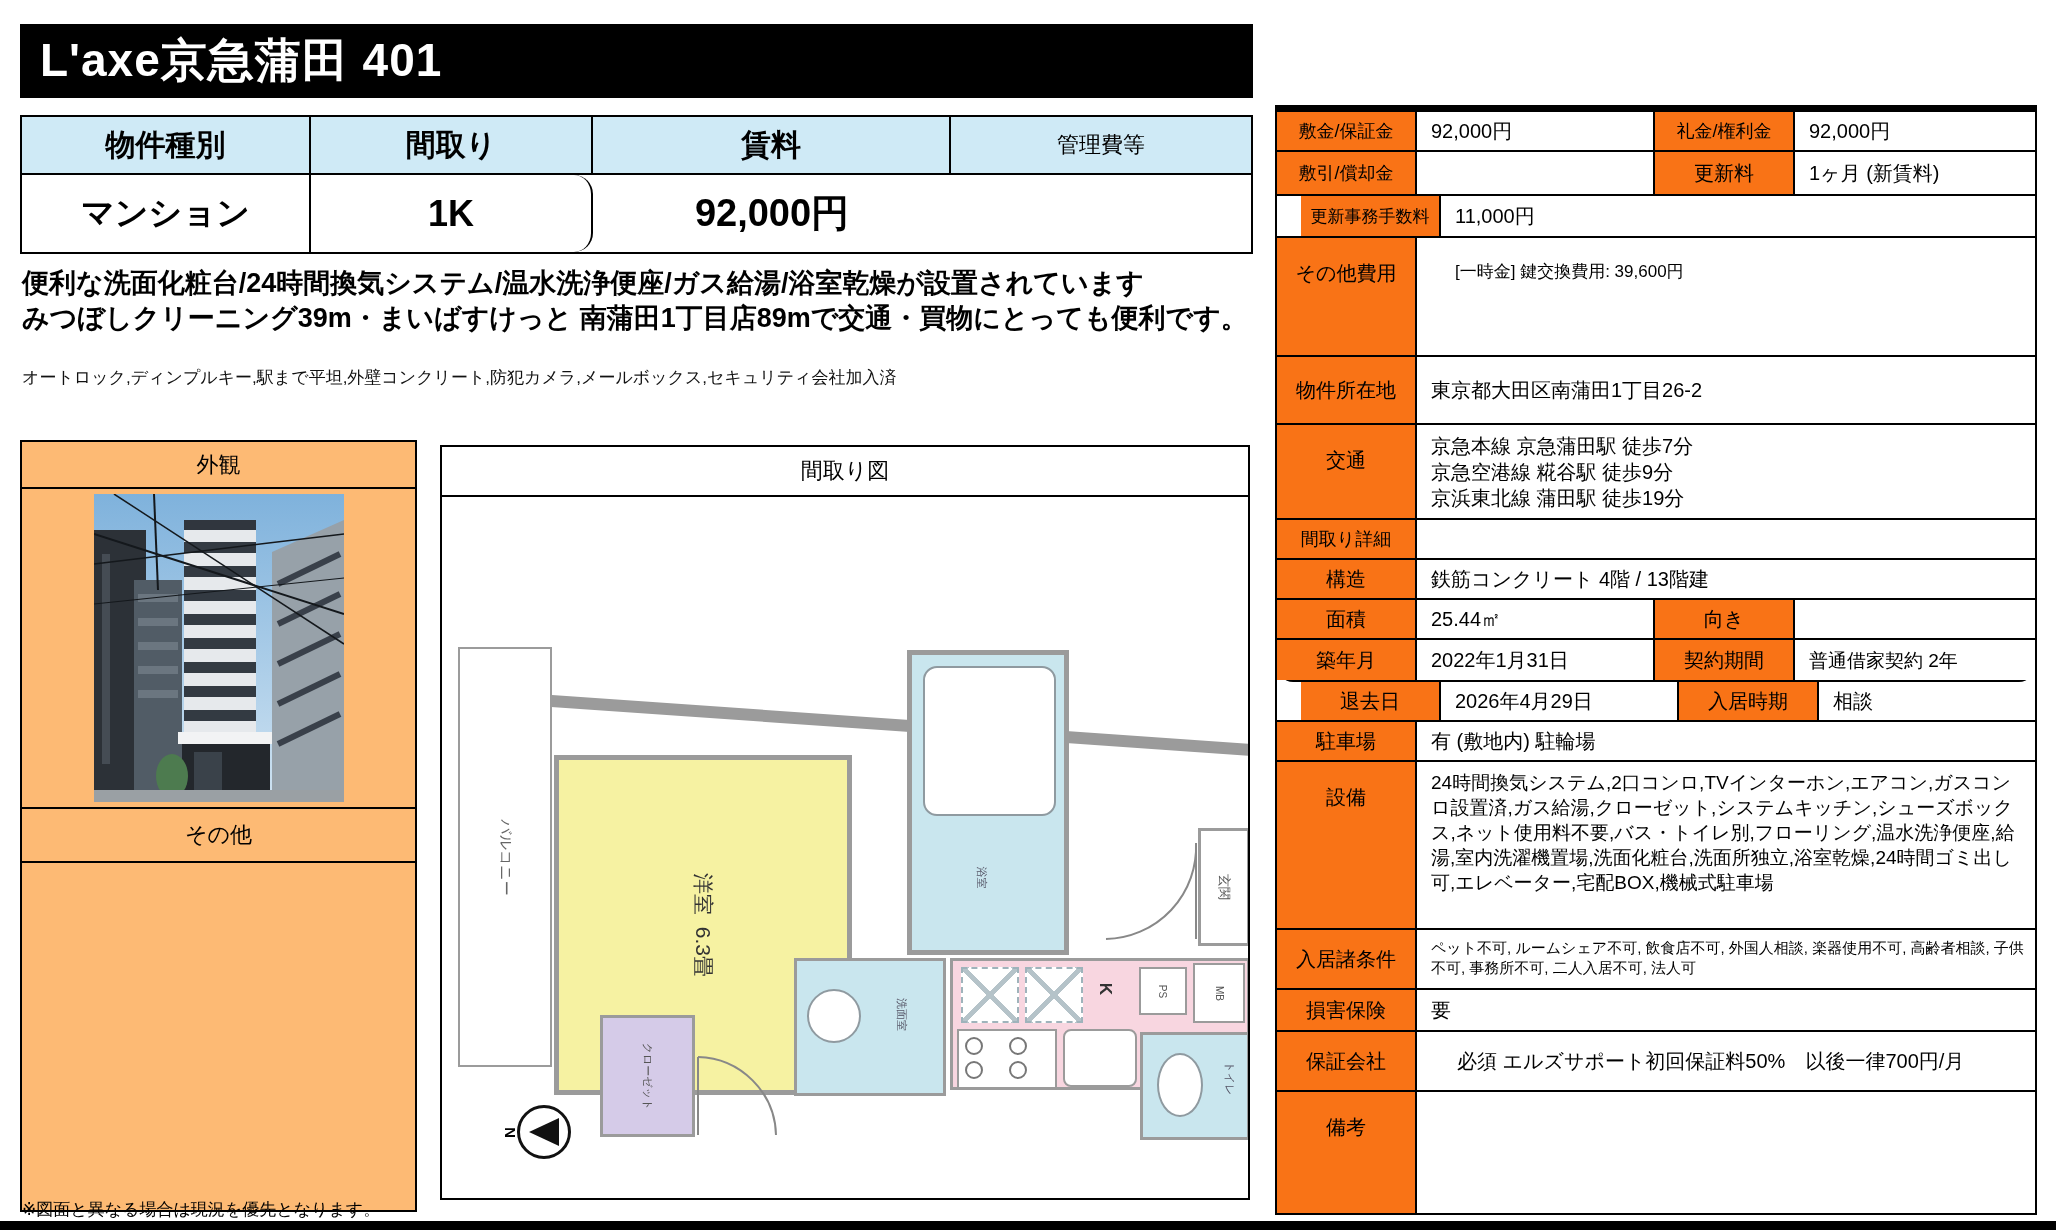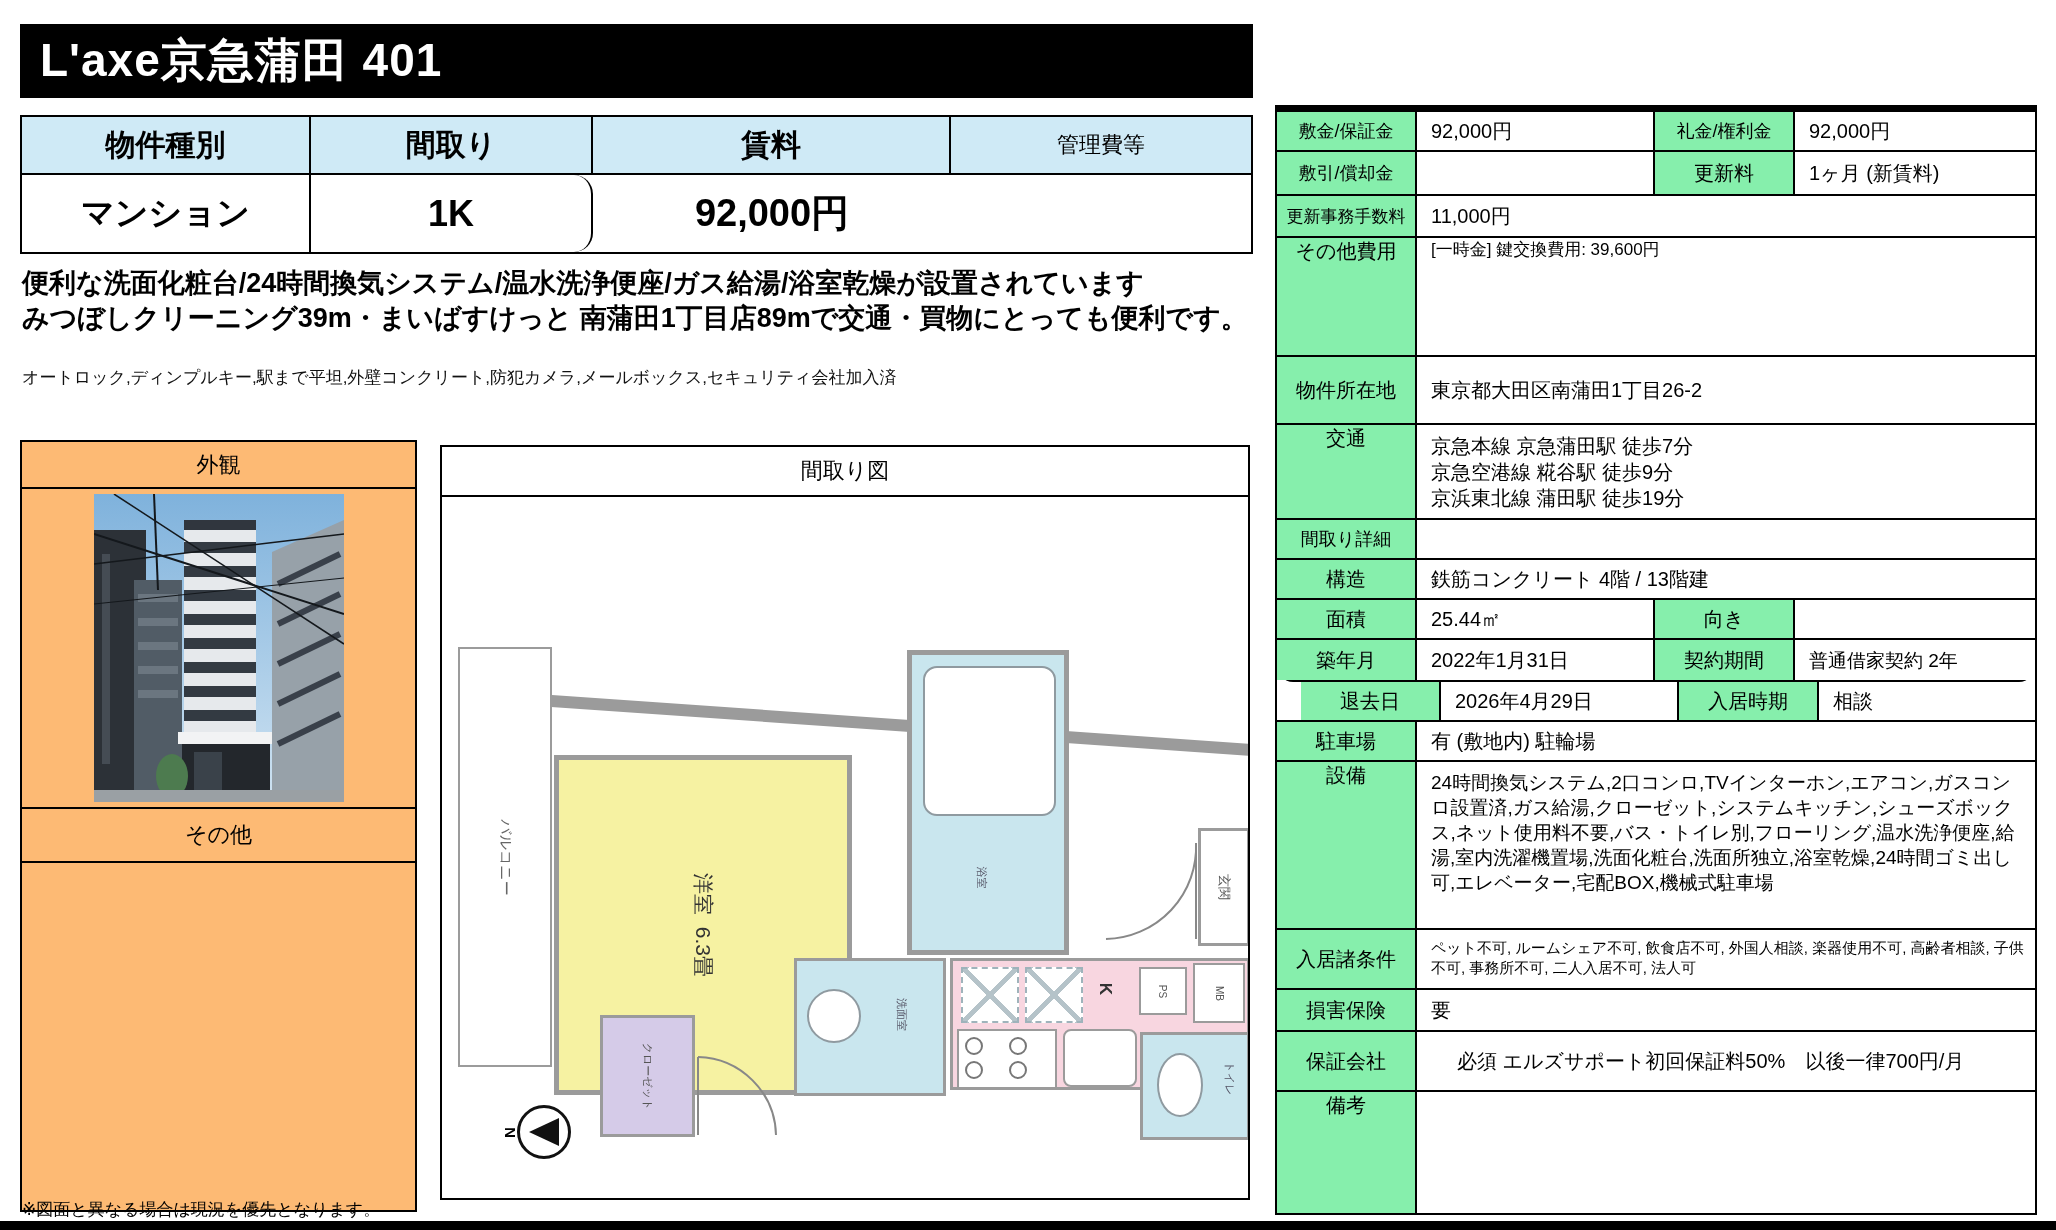--- a/index.html
+++ b/index.html
@@ -46,30 +46,30 @@
   .xbox{position:absolute;box-sizing:border-box;background-color:#fff;border:2px dashed #9fb3bb;
         background-image:linear-gradient(45deg,transparent 47%,#b5c3c9 47%,#b5c3c9 53%,transparent 53%),
                          linear-gradient(135deg,transparent 47%,#b5c3c9 47%,#b5c3c9 53%,transparent 53%);}
   .burner{width:18px;height:18px;border:2px solid #777;border-radius:50%;box-sizing:border-box;}
   
   .detail{left:1275px;top:105px;width:762px;box-sizing:border-box;}
   .d-topbar{height:7px;background:#000;}
   .d-body{border:2px solid #000;border-top:none;box-sizing:border-box;}
   .trow{display:flex;border-bottom:2px solid #000;box-sizing:border-box;}
   .trow:last-child{border-bottom:none;}
-  .lbl{background:#86efac;display:flex;align-items:center;justify-content:center;border-right:2px solid #000;
+  .lbl{background:#f97316;display:flex;align-items:center;justify-content:center;border-right:2px solid #000;
        box-sizing:border-box;font-size:20px;text-align:center;}
   .val{background:#fff;display:flex;align-items:center;border-right:2px solid #000;box-sizing:border-box;
        font-size:20px;padding-left:14px;padding-right:8px;}
   .val:last-child,.lbl:last-child{border-right:none;}
   .w140{width:140px;flex:none;}
   .w238{width:238px;flex:none;}
   .flex1{flex:1;}
-  .top{align-items:flex-start;padding-top:0;}
-  .fs17{font-size:17px;}
+  .top{align-items:flex-start;padding-top:22px;}
+  .fs17{font-size:17px;margin-left:24px;}
   .fs18{font-size:18px;}
   .fs19{font-size:19px;line-height:25px;}
   .fs15{font-size:15px;line-height:20px;}
   .lh26{line-height:26px;}
   
   .footnote{left:22px;top:1198px;font-size:17px;}
   .bottom-bar{left:0;top:1221px;width:2056px;height:9px;background:#000;}
   .compass-circle{width:54px;height:54px;border:3px solid #111;border-radius:50%;box-sizing:border-box;
                   display:flex;align-items:center;justify-content:center;}
   .compass-tri{width:0;height:0;border-top:14px solid transparent;border-bottom:14px solid transparent;

